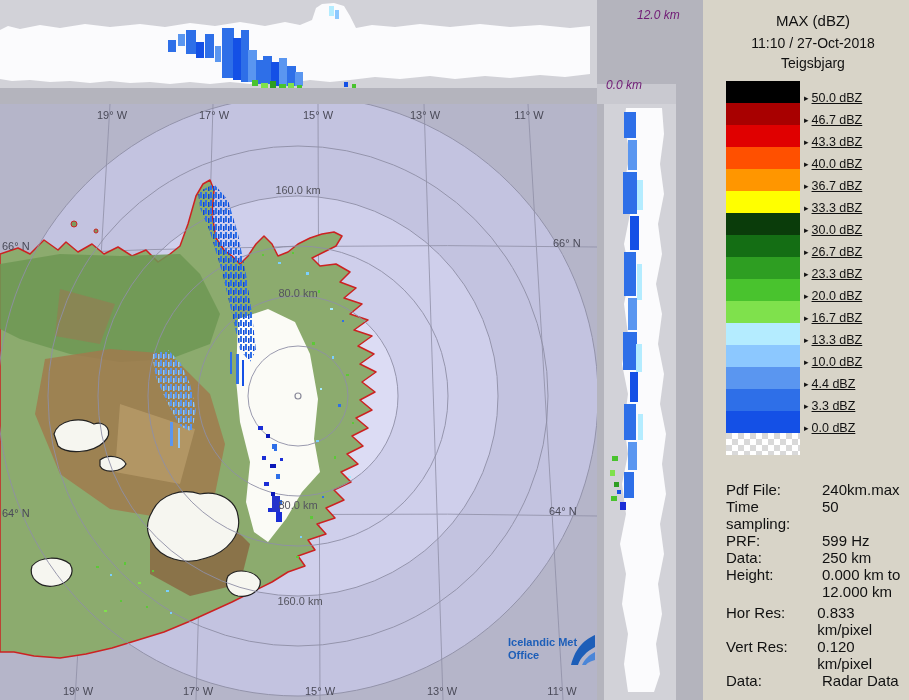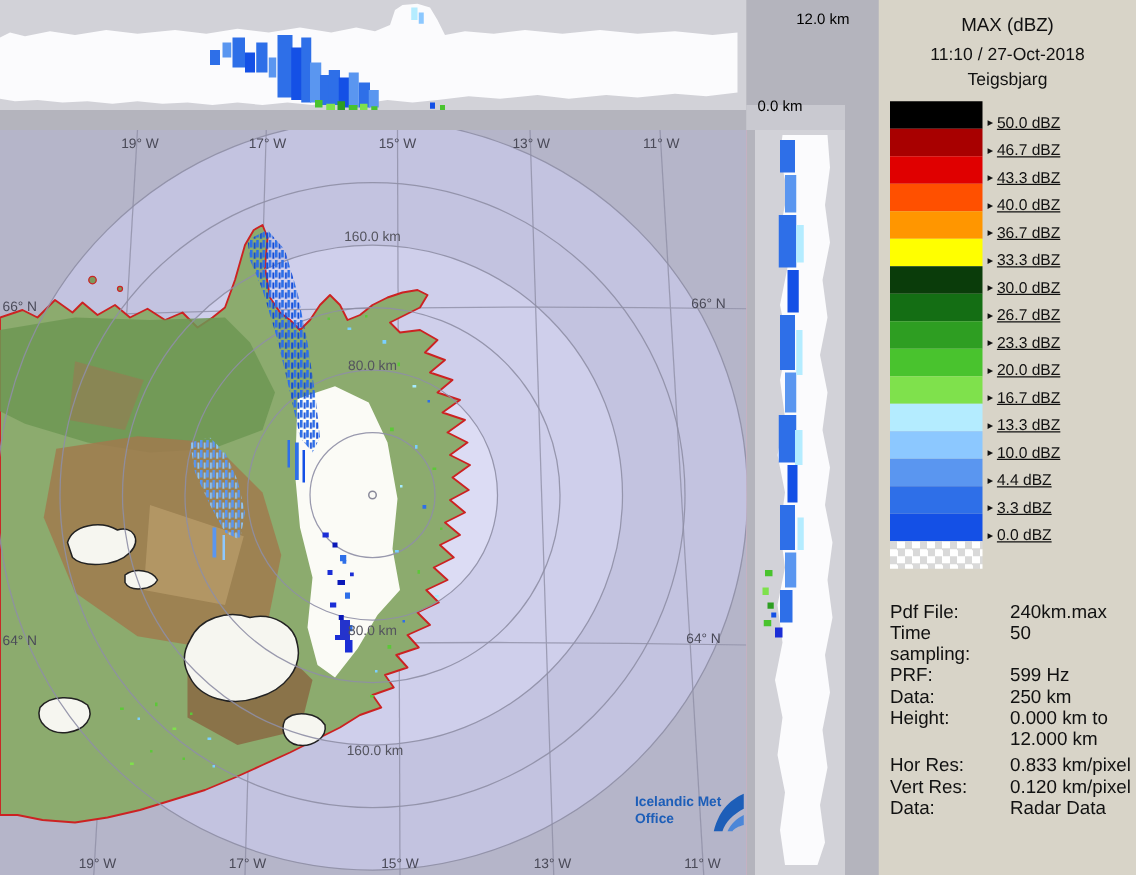--- a/index.html
+++ b/index.html
@@ -1,26 +1,26 @@
 <!DOCTYPE html>
 <html><head>
 <meta charset="utf-8">
 <style>
   * { margin:0; padding:0; box-sizing:border-box; }
   html,body { width:909px; height:700px; overflow:hidden; }
   body { position:relative; background:#b4b4bd; font-family:"Liberation Sans",sans-serif; color:#111; }
   .panel { position:absolute; }
   #top-cs    { left:0;   top:0;    width:597px; height:88px;  background:#d2d2d8; }
   #corner-join { left:597px; top:84px; width:79px; height:20px; background:#c9c9d0; }
-  #main-map  { left:0;   top:104px; width:597px; height:596px; background:#f9a8d4; }
+  #main-map  { left:0;   top:104px; width:597px; height:596px; background:#7dd3fc; }
   #right-cs  { left:604px; top:104px; width:72px; height:596px; background:#d2d2d8; }
-  #legend    { left:703px; top:0;  width:206px; height:700px; background:#d8d4c8; padding:8px 0 0 0; }
+  #legend    { left:703px; top:0;  width:206px; height:700px; background:#d8d4c8; padding:8px 0 0 14px; }
   svg { display:block; }
 
-  .km-gap-label { position:absolute; font-size:12px; color:#000000; }
+  .km-gap-label { position:absolute; font-size:12px; color:#701a75;font-style:italic; }
   #label-12km { left:637px; top:8px; }
   #label-0km  { left:606px; top:78px; }
 
   .map-label { position:absolute; font-size:11px; color:#4a4a58; white-space:nowrap; }
   .centered { transform:translateX(-50%); }
   .ring-label { color:#54545e; }
   .logo-text { position:absolute; left:508px; top:532px; font-size:11px; font-weight:bold;
                color:#1d5eb8; line-height:13px; }
   .logo-glyph { position:absolute; left:570px; top:530px; }
 

